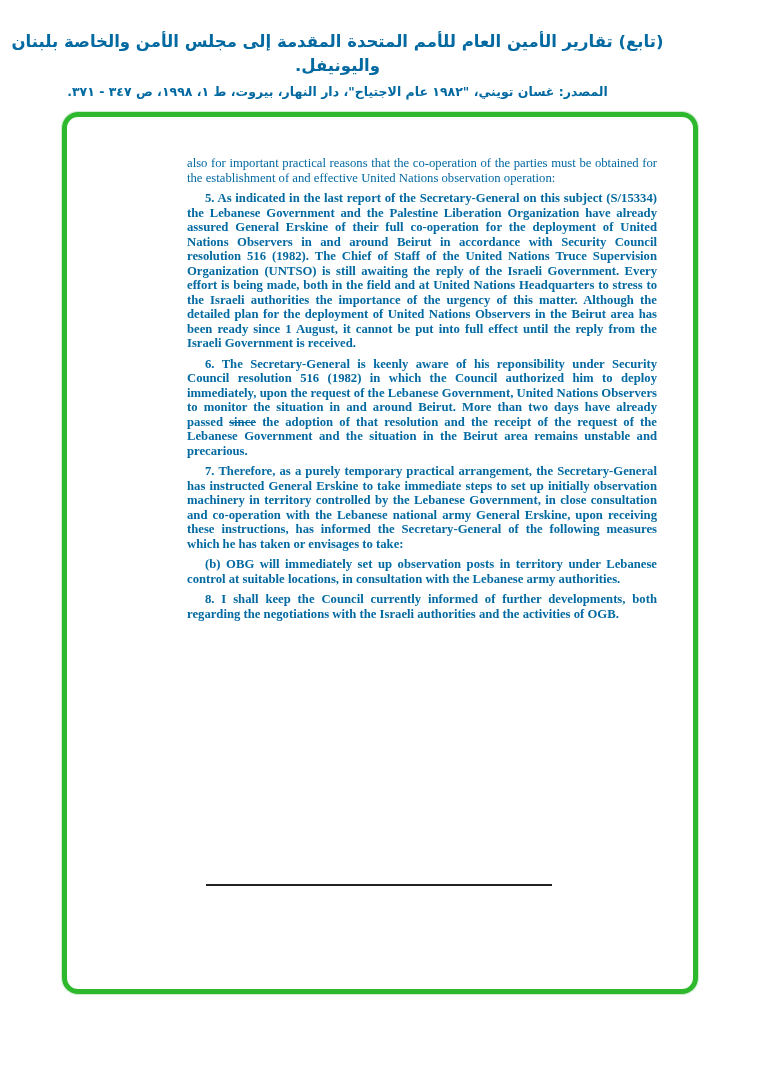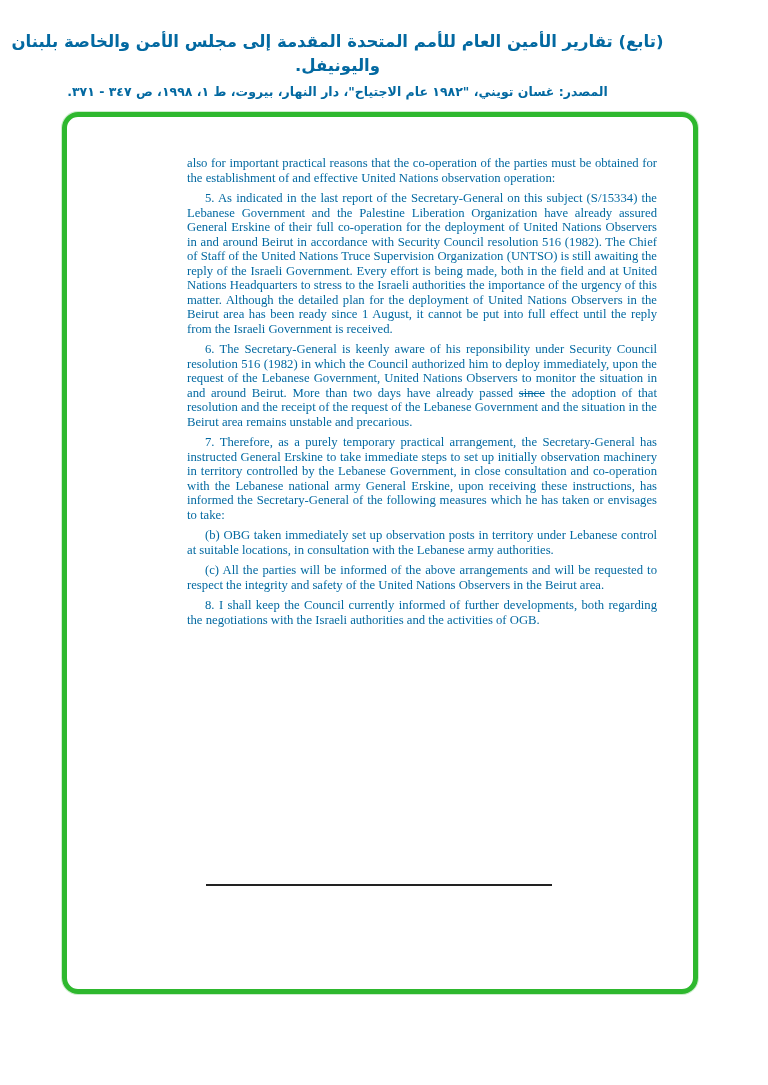--- a/index.html
+++ b/index.html
@@ -61,20 +61,21 @@
     font-size: 12.7px;
     line-height: 14.5px;
     text-align: justify;
     margin-left: 24px;
   }
   .text-block p {
     margin: 0 0 6px 0;
   }
   .text-block p.indent {
     text-indent: 18px;
+    font-weight: bold;
   }
   .strike {
     text-decoration: line-through;
   }
 
   
   .divider-line {
     position: absolute;
     left: 206px;
     top: 884px;
@@ -96,21 +97,20 @@
 <div class="text-block">
   <p>also for important practical reasons that the co-operation of the parties must be obtained for the establishment of and effective United Nations observation operation:</p>
 
   <p class="indent">5. As indicated in the last report of the Secretary-General on this subject (S/15334) the Lebanese Government and the Palestine Liberation Organization have already assured General Erskine of their full co-operation for the deployment of United Nations Observers in and around Beirut in accordance with Security Council resolution 516 (1982). The Chief of Staff of the United Nations Truce Supervision Organization (UNTSO) is still awaiting the reply of the Israeli Government. Every effort is being made, both in the field and at United Nations Headquarters to stress to the Israeli authorities the importance of the urgency of this matter. Although the detailed plan for the deployment of United Nations Observers in the Beirut area has been ready since 1 August, it cannot be put into full effect until the reply from the Israeli Government is received.</p>
 
   <p class="indent"><span>6. The Secretary-General is keenly aware of his reponsibility under Security Council resolution 516 (1982) in which the Council authorized him to deploy immediately, upon the request of the Lebanese Government, United Nations Observers to monitor the situation in and around Beirut. More than two days have already passed </span><span class="strike">since</span><span> the adoption of that resolution and the receipt of the request of the Lebanese Government and the situation in the Beirut area remains unstable and precarious.</span></p>
 
   <p class="indent">7. Therefore, as a purely temporary practical arrangement, the Secretary-General has instructed General Erskine to take immediate steps to set up initially observation machinery in territory controlled by the Lebanese Government, in close consultation and co-operation with the Lebanese national army General Erskine, upon receiving these instructions, has informed the Secretary-General of the following measures which he has taken or envisages to take:</p>
 
 
-  <p class="indent">(b) OBG taken immediately set up observation posts in territory under Lebanese control at suitable locations, in consultation with the Lebanese army authorities.</p>
+  <p class="indent">(b) OBG will immediately set up observation posts in territory under Lebanese control at suitable locations, in consultation with the Lebanese army authorities.</p>
 
-  <p class="indent">(c) All the parties will be informed of the above arrangements and will be requested to respect the integrity and safety of the United Nations Observers in the Beirut area.</p>
 
 
   <p class="indent">8. I shall keep the Council currently informed of further developments, both regarding the negotiations with the Israeli authorities and the activities of OGB.</p>
 </div>
 
 <div class="divider-line"></div>
 
 </body></html>

